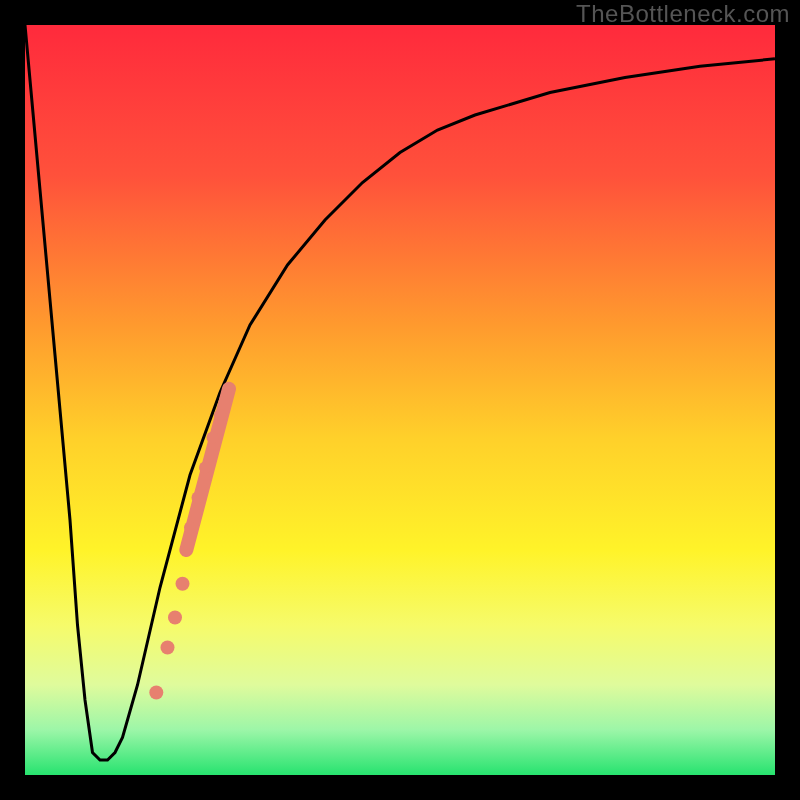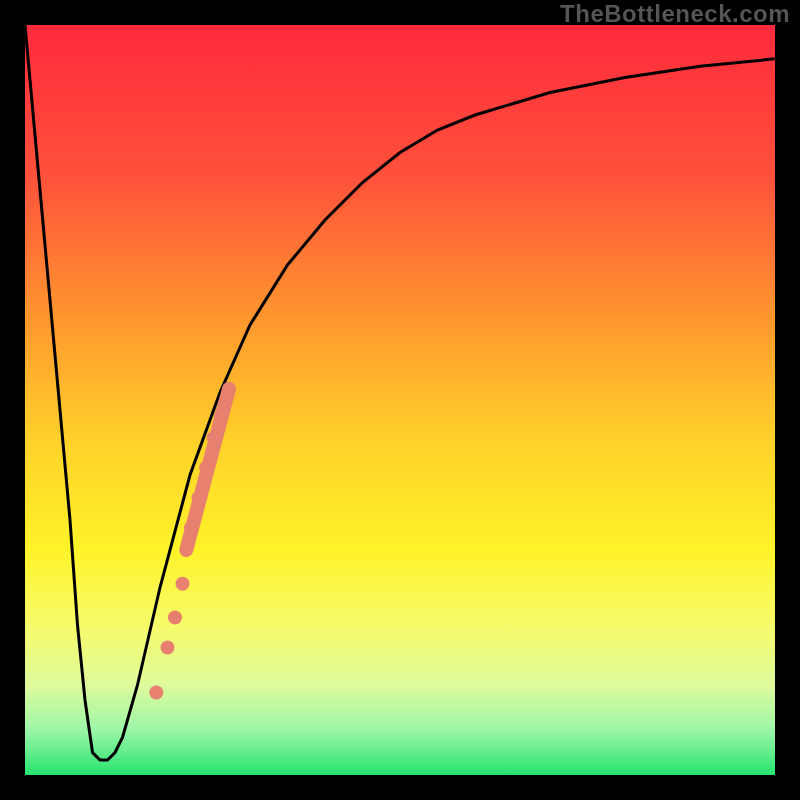--- a/index.html
+++ b/index.html
@@ -21,21 +21,21 @@
     position: absolute;
     left: 25px; top: 25px;
     width: 750px; height: 750px;
     overflow: hidden;
   }
   .watermark {
     position: absolute;
     top: 0; right: 10px;
     color: #555;
     font-size: 24px;
-    font-weight: 700;
+    font-weight: 400;
     letter-spacing: 0.5px;
     user-select: none;
   }
   svg { display: block; }
 </style>
 </head>
 <body>
 
 <div class="frame">
   <div class="plot">

